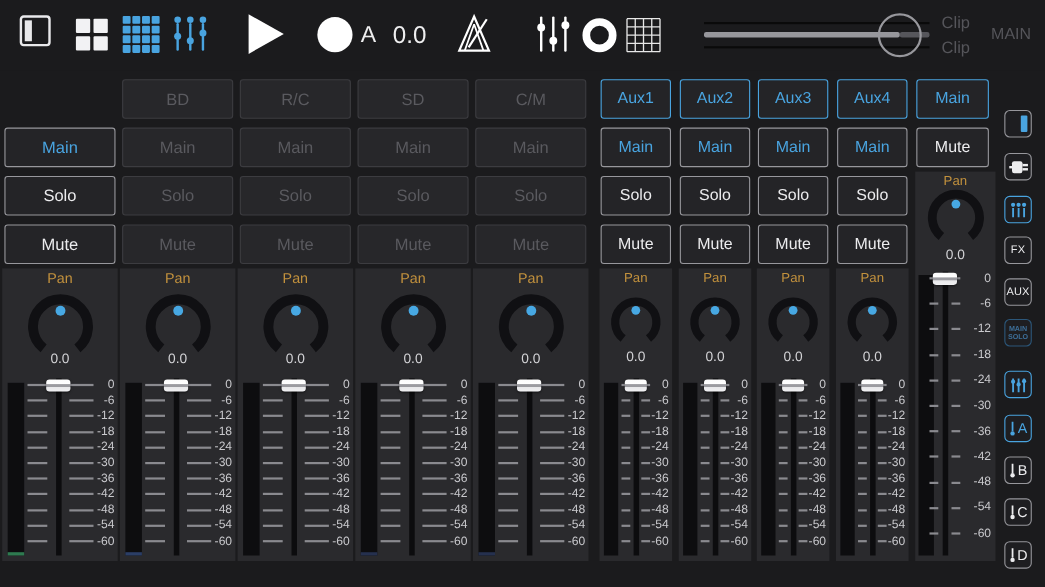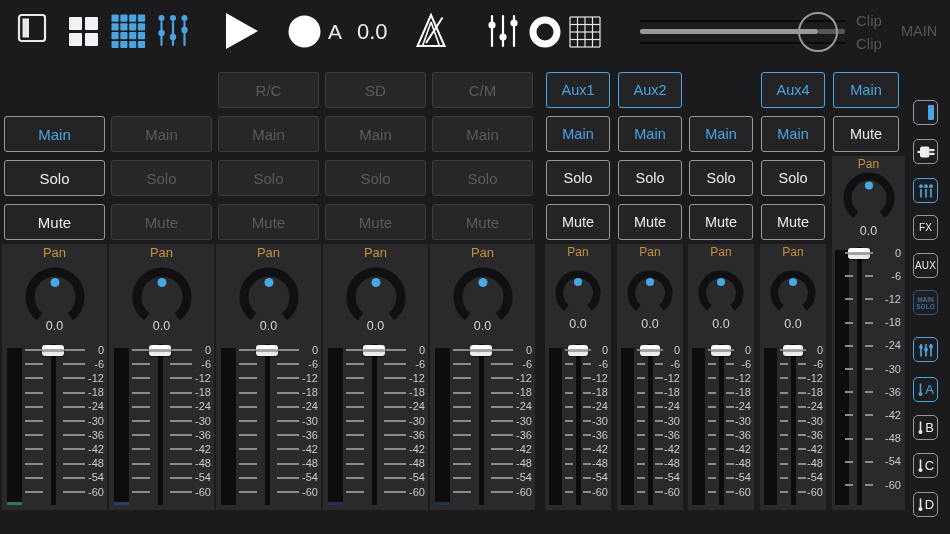--- a/index.html
+++ b/index.html
@@ -209,20 +209,21 @@
           <div class="tick" style="left: 23px; width: 18px; top: 232.8px;"></div>
           <div class="tick" style="left: 61px; width: 22px; top: 232.8px;"></div>
           <div class="dbl" style="right: 3px; width: 28px; top: 227.3px;">-54</div>
           <div class="tick" style="left: 23px; width: 18px; top: 247px;"></div>
           <div class="tick" style="left: 61px; width: 22px; top: 247px;"></div>
           <div class="dbl" style="right: 3px; width: 28px; top: 241.5px;">-60</div>
           <div class="handle" style="left: 40px; width: 22px; top: 100.5px;"></div>
         </div>
       </div>
       <div class="strip" style="left: 109px; width: 105px;">
+        <div class="btn b-dim" style="left: 2px; width: 101px; top: 72px; height: 36px; font-size: 15px;">BD</div>
         <div class="btn b-dim" style="left: 2px; width: 101px; top: 116px; height: 36px; font-size: 15px;">Main</div>
         <div class="btn b-dim" style="left: 2px; width: 101px; top: 160px; height: 36px; font-size: 15px;">Solo</div>
         <div class="btn b-dim" style="left: 2px; width: 101px; top: 204px; height: 36px; font-size: 15px;">Mute</div>
         <div class="panel" style="top: 244px; width: 105px; height: 266px;">
           <div class="panlbl" style="top: 1px; font-size: 13px;">Pan</div>
           <div class="knob" style="left: 22.5px; top: 23px;">
             <svg width="60" height="60" viewBox="0 0 60 60">
               <path d="M 14.61 49.70 A 25 25 0 1 1 45.39 49.70" fill="none" stroke="#101013" stroke-width="9"></path>
               <circle cx="30" cy="15.5" r="4.5" fill="#47a8e3"></circle>
             </svg>
@@ -526,20 +527,21 @@
           <div class="tick" style="left: 20px; width: 8px; top: 232.8px;"></div>
           <div class="tick" style="left: 38px; width: 8px; top: 232.8px;"></div>
           <div class="dbl" style="right: 3px; width: 24px; top: 227.3px;">-54</div>
           <div class="tick" style="left: 20px; width: 8px; top: 247px;"></div>
           <div class="tick" style="left: 38px; width: 8px; top: 247px;"></div>
           <div class="dbl" style="right: 3px; width: 24px; top: 241.5px;">-60</div>
           <div class="handle" style="left: 23px; width: 20px; top: 100.5px;"></div>
         </div>
       </div>
       <div class="strip" style="left: 688px; width: 66px;">
+        <div class="btn b-accent" style="left: 1px; width: 64px; top: 72px; height: 36px; font-size: 14.5px;">Aux3</div>
         <div class="btn b-blue" style="left: 1px; width: 64px; top: 116px; height: 36px; font-size: 14.5px;">Main</div>
         <div class="btn b-white" style="left: 1px; width: 64px; top: 160px; height: 36px; font-size: 14.5px;">Solo</div>
         <div class="btn b-white" style="left: 1px; width: 64px; top: 204px; height: 36px; font-size: 14.5px;">Mute</div>
         <div class="panel" style="top: 244px; width: 66px; height: 266px;">
           <div class="panlbl" style="top: 1px; font-size: 12px;">Pan</div>
           <div class="knob" style="left: 10px; top: 26px;">
             <svg width="46" height="46" viewBox="0 0 46 46">
               <path d="M 11.46 37.78 A 18.75 18.75 0 1 1 34.54 37.78" fill="none" stroke="#101013" stroke-width="7.5"></path>
               <circle cx="23" cy="12.1" r="4" fill="#47a8e3"></circle>
             </svg>

